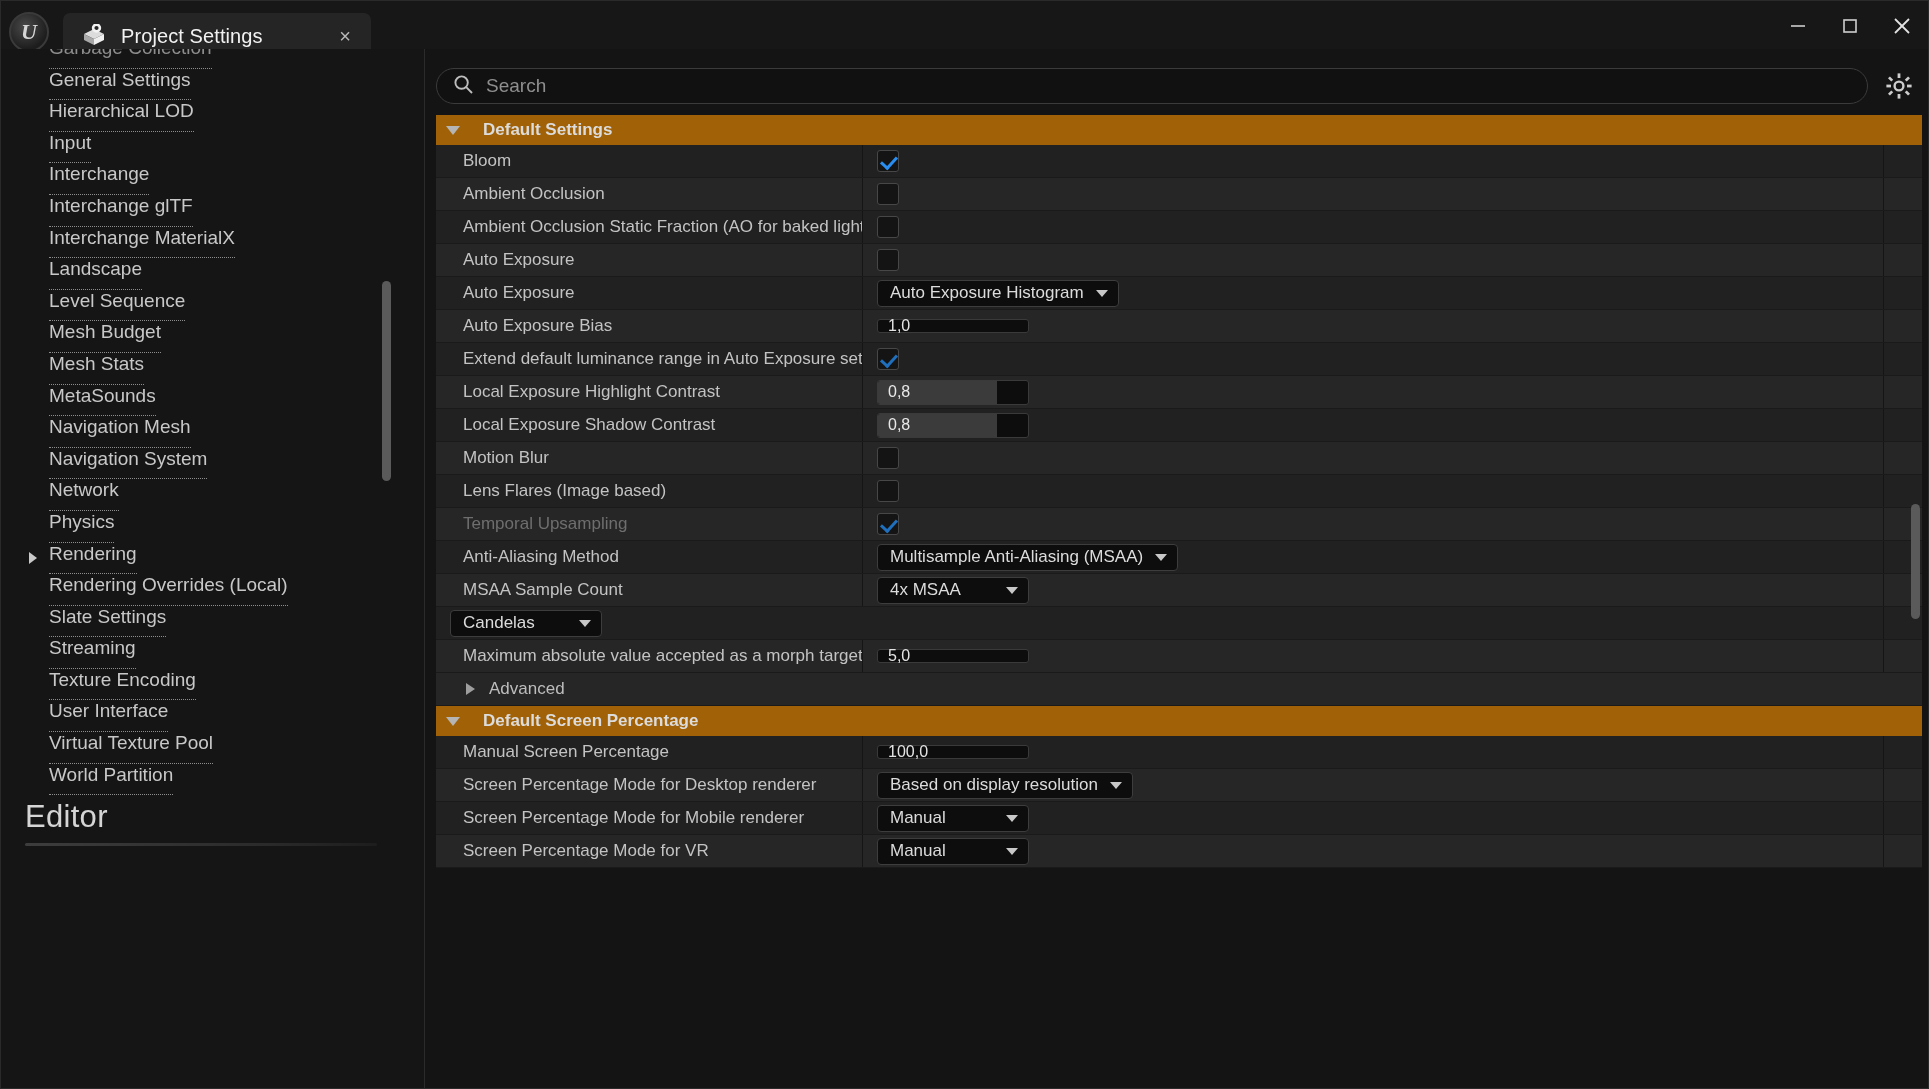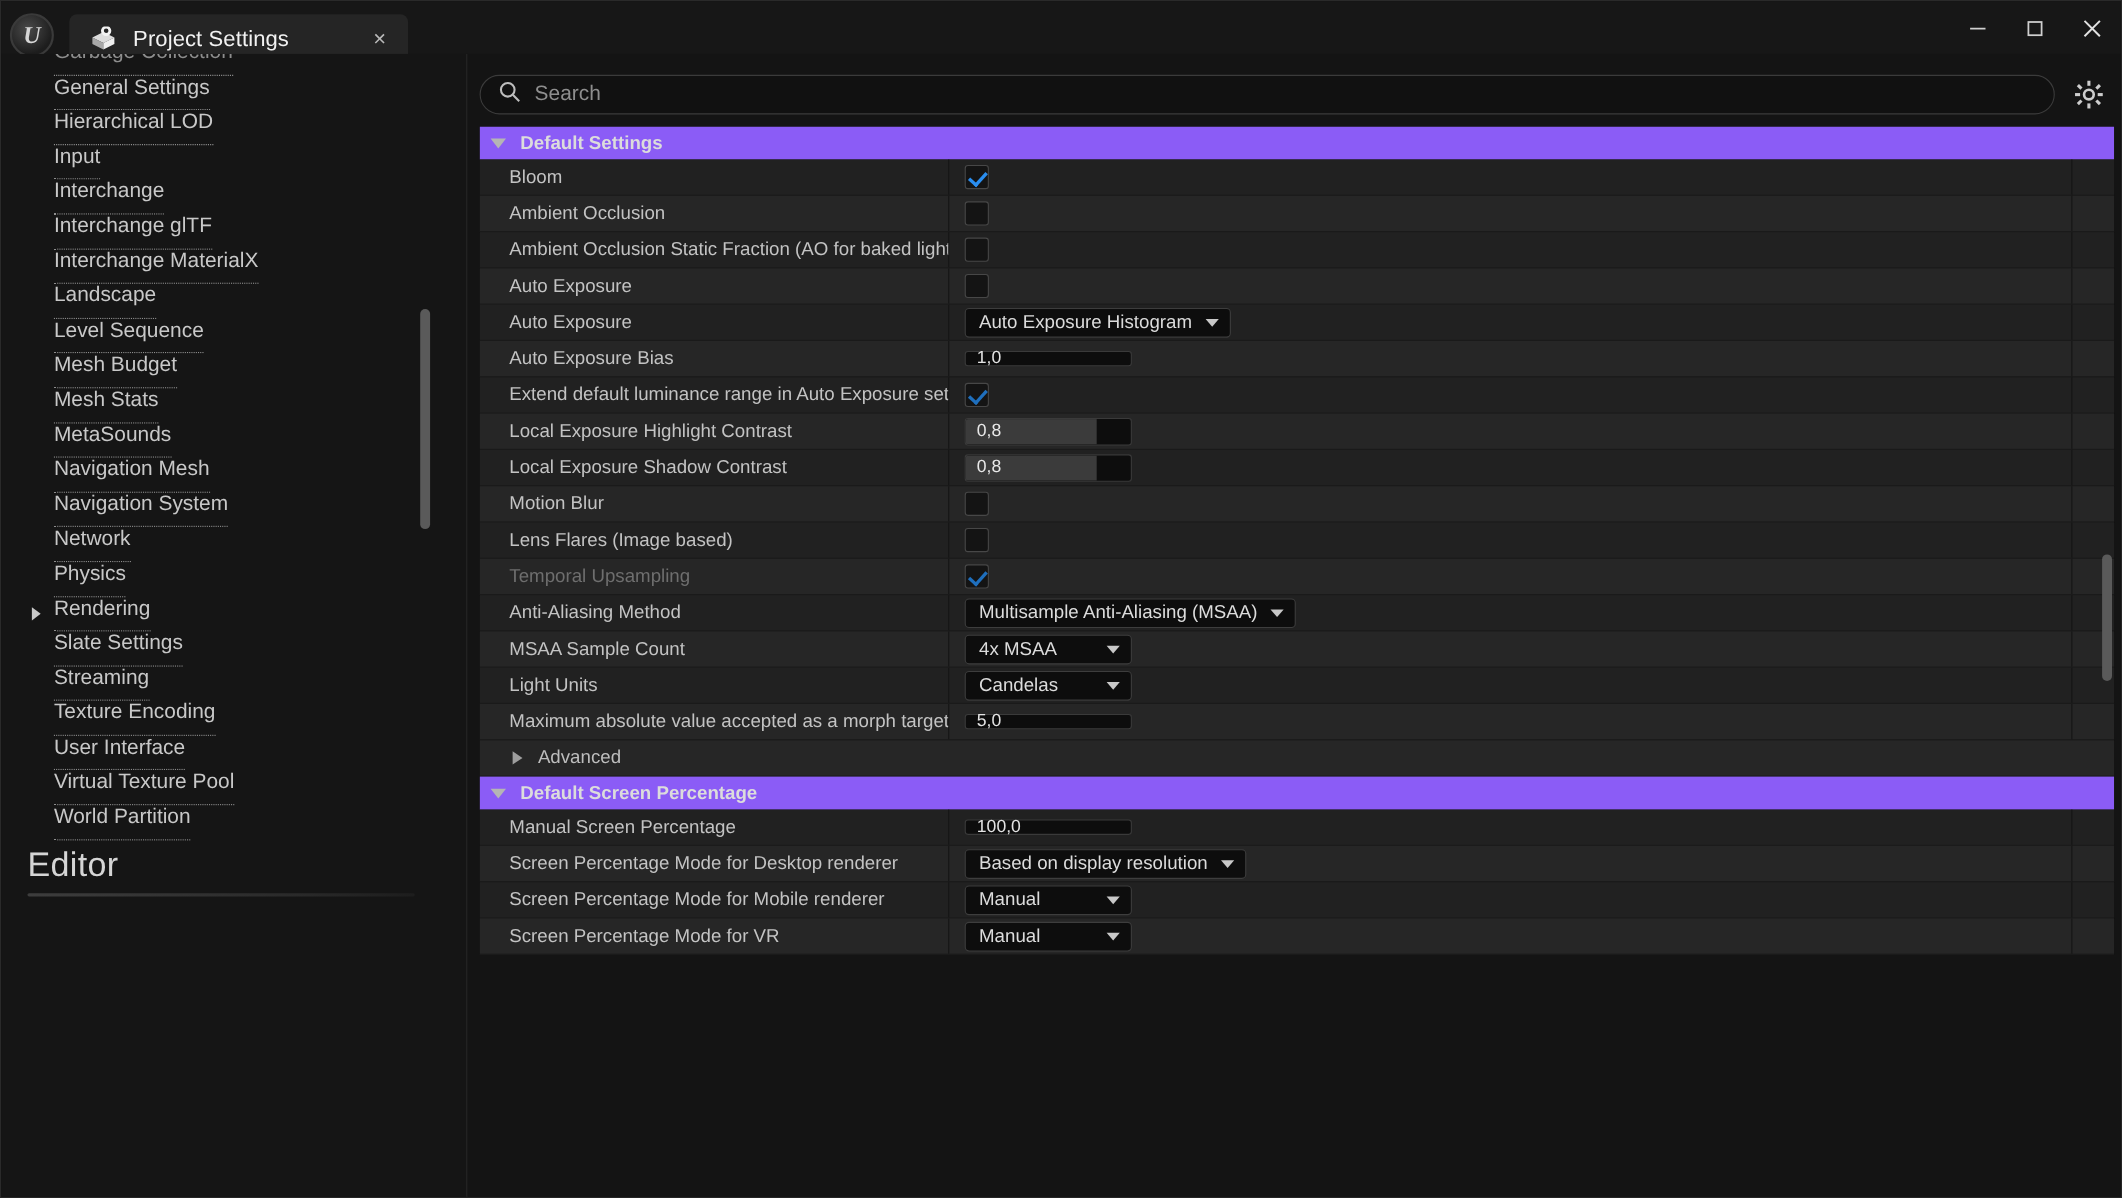--- a/index.html
+++ b/index.html
@@ -149,23 +149,23 @@
     display: flex; align-items: center; justify-content: center;
     cursor: pointer; margin-right: 6px;
   }
 
   .rows {
     position: absolute; top: 66px; left: 11px; right: 6px; bottom: 0;
     overflow: hidden;
   }
   .grp {
     height: 30px;
-    background: #8b5cf6;
+    background: #a16207;
     display: flex; align-items: center;
-    padding-left: 10px; gap: 13px;
+    padding-left: 10px; gap: 23px;
     cursor: pointer;
   }
   .grp .tri-d {
     width: 0; height: 0;
     border-top: 9px solid #b5b5b5;
     border-left: 7px solid transparent;
     border-right: 7px solid transparent;
   }
   .grp .gt { color: #dcdcdc; font-size: 17px; font-weight: bold; }
 
@@ -363,20 +363,23 @@
           </div>
           <div class="side-item">
             <span class="side-label">Network</span>
           </div>
           <div class="side-item">
             <span class="side-label">Physics</span>
           </div>
           <div class="side-item">
             <span class="arrow"></span>
             <span class="side-label">Rendering</span>
+          </div>
+          <div class="side-item">
+            <span class="side-label">Rendering Overrides (Local)</span>
           </div>
           <div class="side-item">
             <span class="side-label">Slate Settings</span>
           </div>
           <div class="side-item">
             <span class="side-label">Streaming</span>
           </div>
           <div class="side-item">
             <span class="side-label">Texture Encoding</span>
           </div>
@@ -540,21 +543,20 @@
             <div class="cell-lab">MSAA Sample Count</div>
             <div class="cell-val">
               <div class="dd w152">
                 <span>4x MSAA</span>
                 <span class="chev"></span>
               </div>
             </div>
             <div class="cell-tail"></div>
           </div>
           <div class="row">
-            <div class="cell-lab">Light Units</div>
             <div class="cell-val">
               <div class="dd w152">
                 <span>Candelas</span>
                 <span class="chev"></span>
               </div>
             </div>
             <div class="cell-tail"></div>
           </div>
           <div class="row alt">
             <div class="cell-lab">Maximum absolute value accepted as a morph target blend weight,…</div>

